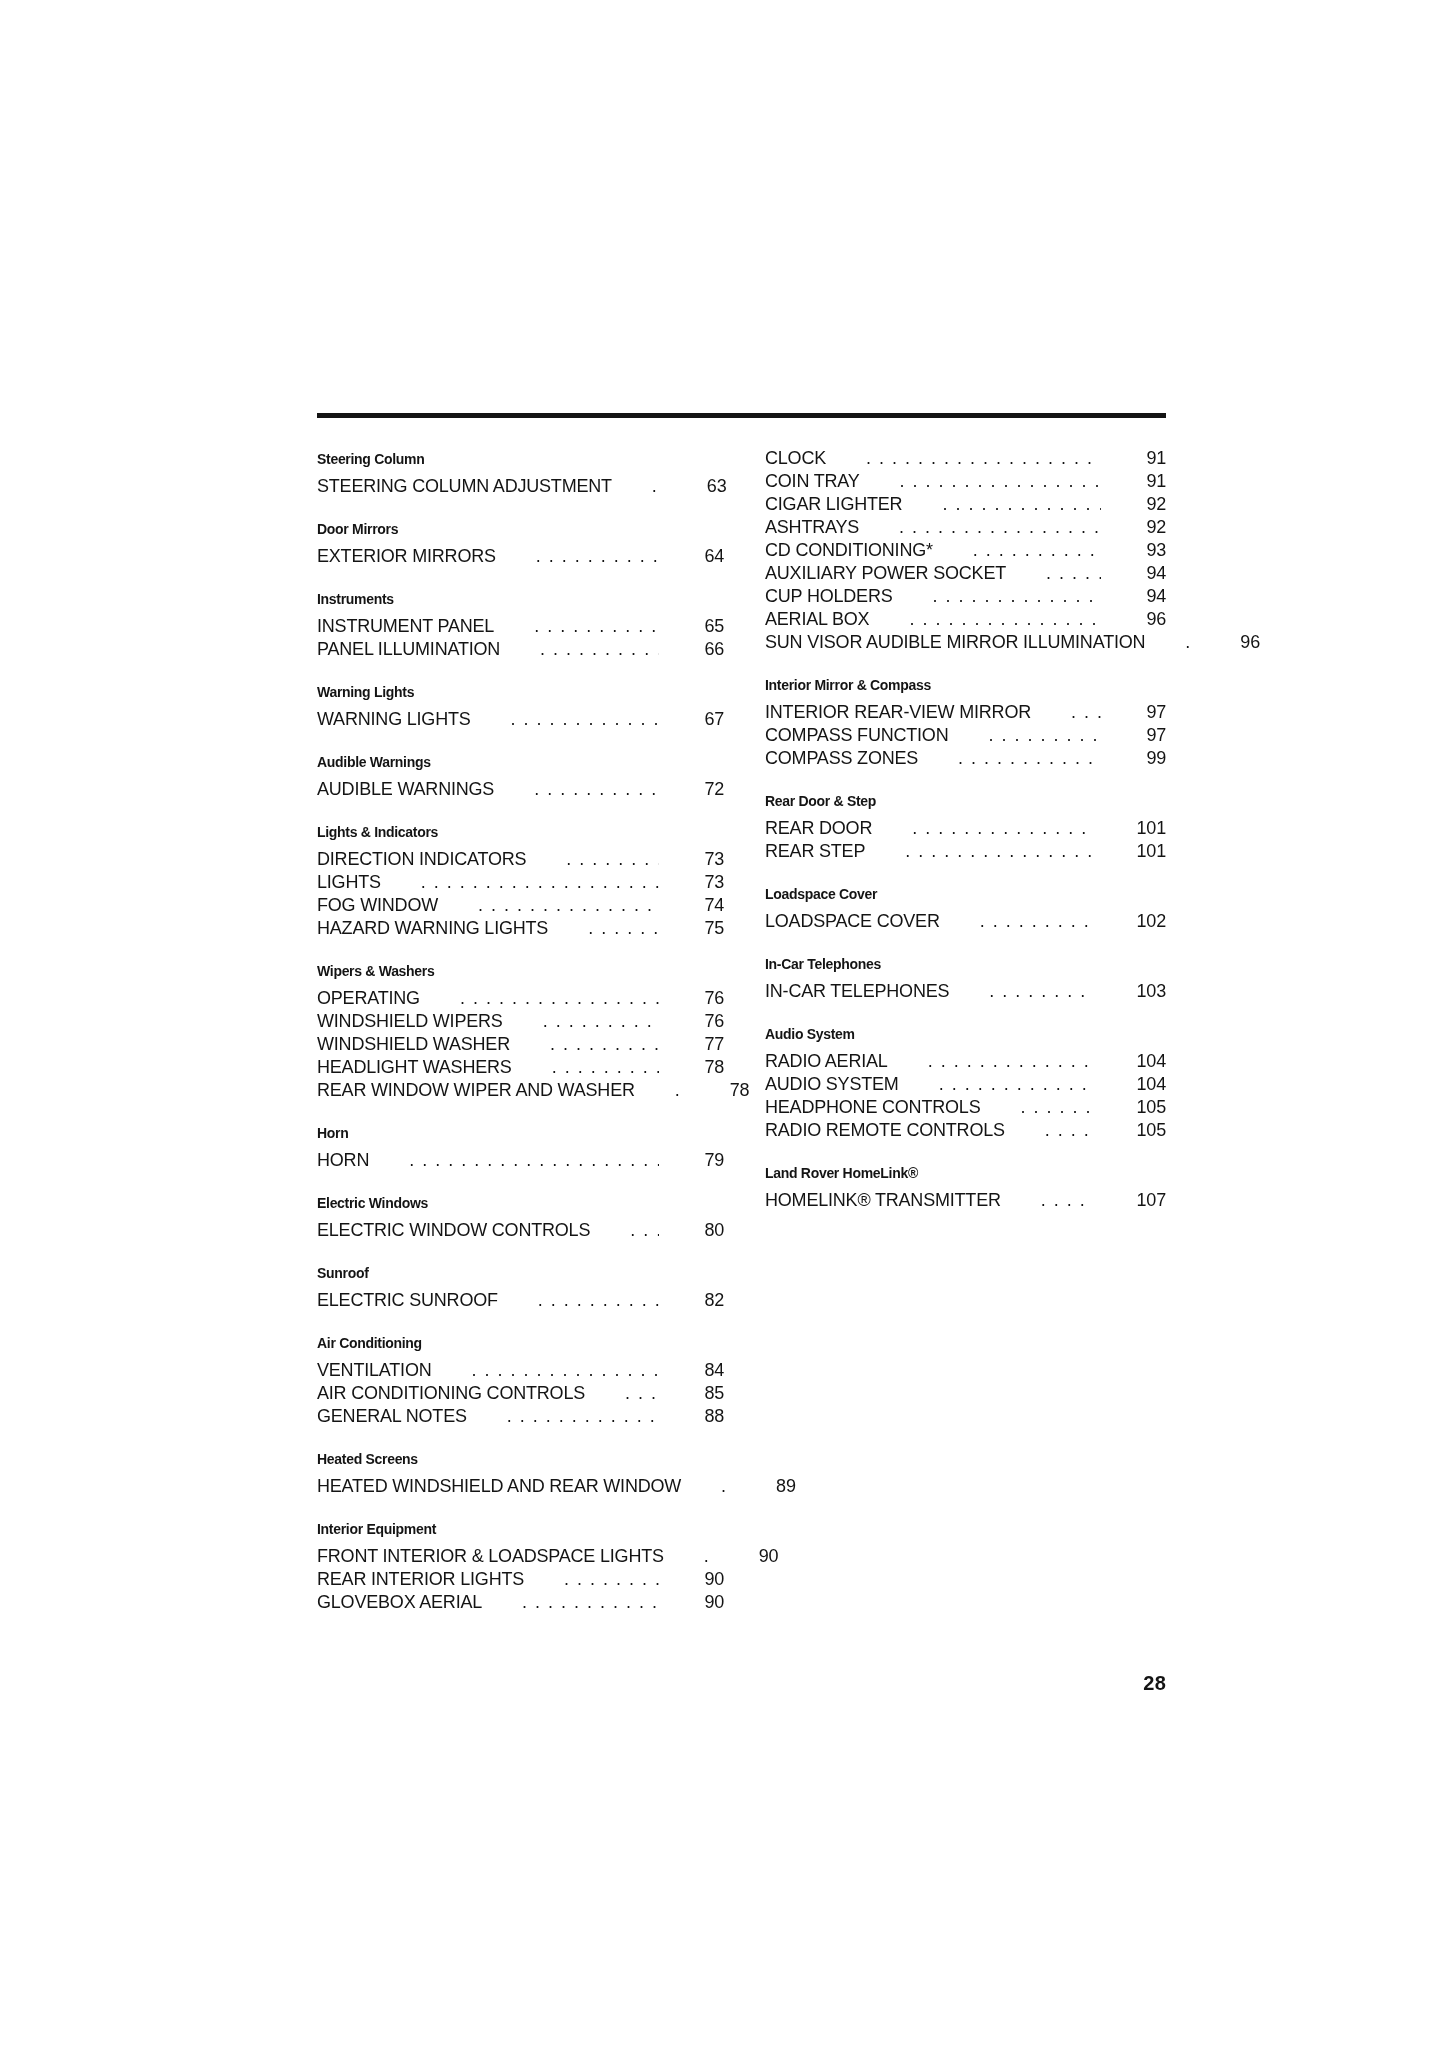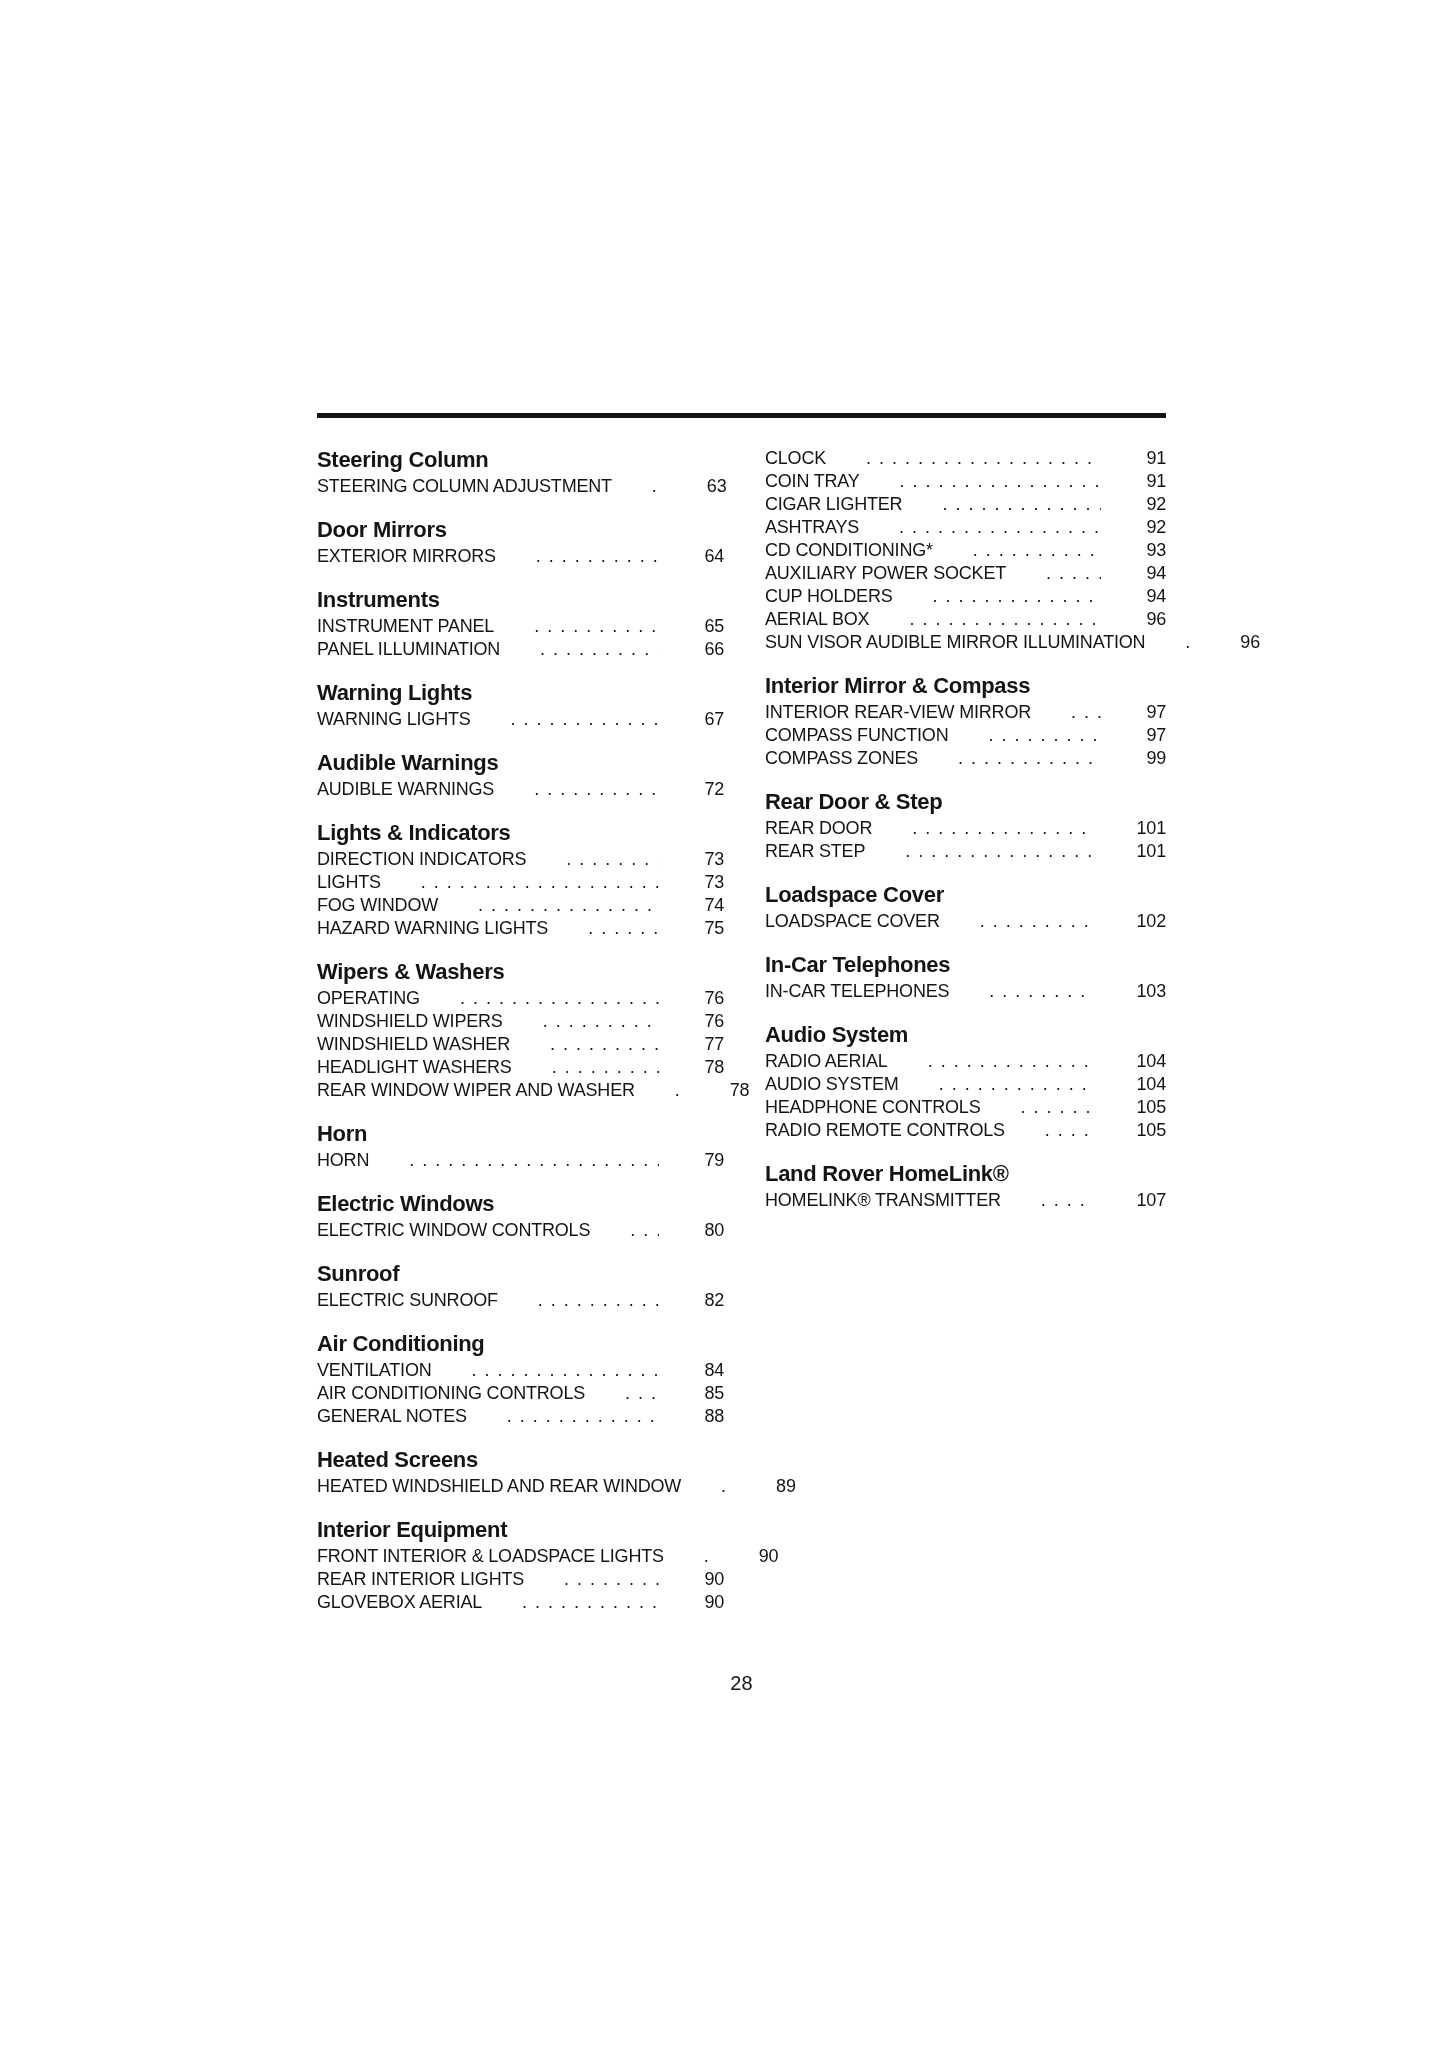--- a/index.html
+++ b/index.html
@@ -40,21 +40,21 @@
   }
   .col-left  { width: 407px; }
   .col-gap   { width: 41px; flex: none; }
   .col-right { width: 401px; }
 
   .toc-section { margin-top: 19px; }
   .toc-section.no-title { margin-top: 19px; }
 
   .section-title {
     font-weight: bold;
-    font-size: 22px;
+    font-size: 14px;
     line-height: 25px;
     letter-spacing: -0.3px;
     margin: 0 0 3px 0;
     white-space: nowrap;
   }
   .toc-entry {
     display: flex;
     align-items: baseline;
     height: 23px;
     line-height: 23px;
@@ -80,22 +80,22 @@
     flex: none;
     text-align: center;
     min-width: 28px;
     padding-left: 9px;
   }
   .folio {
     position: absolute;
     left: 317px;
     top: 1672px;
     width: 849px;
-    text-align: center;
-    font-weight: normal;
+    text-align: right;
+    font-weight: bold;
     font-size: 20px;
     letter-spacing: 0.2px;
   }
 </style>
 </head>
 <body>
 
 <div class="content">
   <div class="top-rule"></div>
   <div class="columns">

